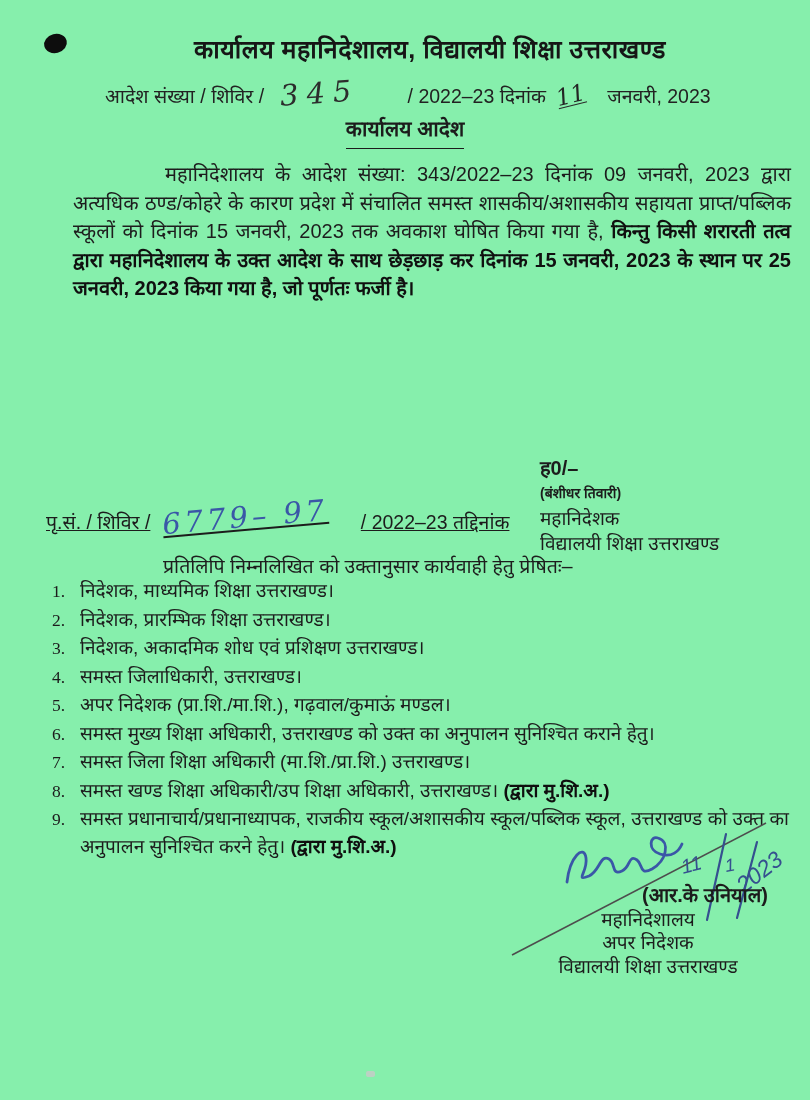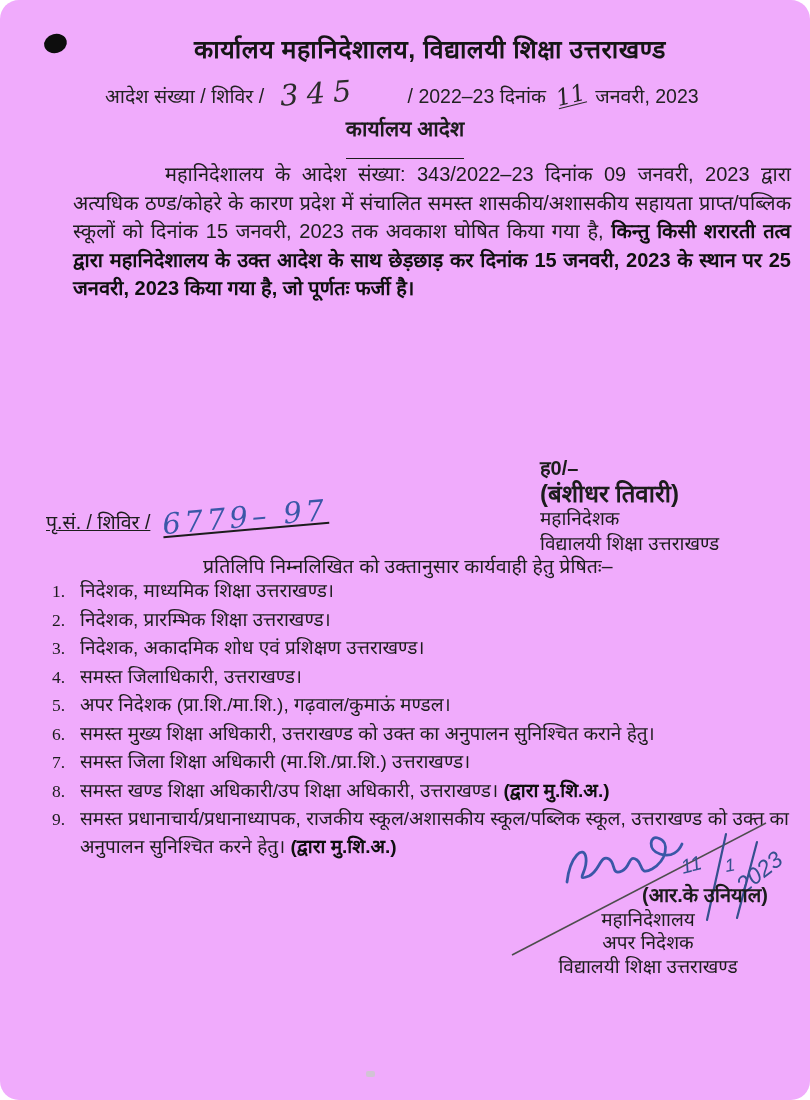--- a/index.html
+++ b/index.html
@@ -2,63 +2,63 @@
 <html lang="hi"><head>
 <meta charset="utf-8">
 <style>
   * { margin:0; padding:0; box-sizing:border-box; }
   html,body { width:810px; height:1100px; }
   body {
     font-family: "Liberation Sans","DejaVu Sans",sans-serif;
     background:#ffffff; color:#1c1c1c;
     position:relative; overflow:hidden;
   }
-  .page { position:absolute; inset:0; background:#f0abfc;border-radius:19px; }
+  .page { position:absolute; inset:0; background:#86efac; }
 
   
   .punch-dot { position:absolute; left:44px; top:34px; width:23px; height:19px;
     background:#0d0d0d; border-radius:50%; transform:rotate(-14deg); }
 
   
   .doc-title { position:absolute; top:31px; left:120px; width:620px;
     text-align:center; font-size:25px; font-weight:bold; letter-spacing:.5px; color:#161616; }
   .order-line { position:absolute; top:82px; left:105px; width:625px;
     display:flex; align-items:baseline; font-size:19.5px; color:#222; }
   .hw { font-family:"DejaVu Serif","Liberation Serif",serif; font-style:italic; }
   .hw-345 { font-size:29px; letter-spacing:8px; color:#2c2c2c;
     transform:rotate(-4deg); margin:-8px 0 0 16px; display:inline-block; }
   .order-mid { margin-left:48px; }
   .hw-day { font-size:23px; color:#242424; transform:rotate(-14deg);
     display:inline-block; margin:-4px 6px 0 10px; border-bottom:1px solid #2a2a2a; line-height:20px;}
-  .order-suffix { margin-left:4px; }
+  .order-suffix { margin-left:16px; }
   .doc-subject { position:absolute; top:114px; left:0; width:810px; text-align:center;
     font-size:21px; font-weight:bold; }
-  .doc-subject span { border-bottom:1.5px solid #1c1c1c; padding-bottom:18px; }
+  .doc-subject span { border-bottom:1.5px solid #1c1c1c; padding-bottom:8px; }
 
   
   .para { position:absolute; left:73px; width:718px; font-size:20px;
     line-height:28.5px; text-align:justify; color:#1d1d1d; }
   .para-1 { top:148px; text-indent:92px;margin-top:12px; }
   .para-2 { top:318px; text-indent:92px; }
   .para b { color:#101010; }
 
   
   .sig1 { position:absolute; top:456px; left:540px; width:235px; 
     font-size:19px; line-height:25px; }
   .sig1 .sd { font-size:20px; font-weight:600; }
-  .sig1 .name { font-size:24px; font-weight:bold; }
+  .sig1 .name { font-size:14px; font-weight:bold; }
 
   
   .ref-line { position:absolute; top:508px; left:46px; display:flex; align-items:center;
     font-size:19.5px;text-decoration:underline; }
   .hw-ref { font-size:29px; letter-spacing:4px; color:#3a57a7;
     transform:rotate(-5deg); display:inline-block; margin:-10px 10px 0 12px; }
   .ref-suffix { margin-left:22px; }
 
-  .copy-line { position:absolute; top:552px; left:163px; font-size:19.5px; color:#1d1d1d;margin-left:40px; }
+  .copy-line { position:absolute; top:552px; left:163px; font-size:19.5px; color:#1d1d1d; }
 
   
   .copy-list { position:absolute; top:577px; left:52px; width:737px; }
   .copy-item { display:flex; align-items:flex-start; font-size:19px; line-height:27.5px; }
   .copy-item .num { width:28px; flex:0 0 28px; font-family:"Liberation Serif","DejaVu Serif",serif;
     font-size:17.5px; padding-top:1px; }
   .copy-item .txt { flex:1; text-align:justify; }
   .copy-item .txt b { color:#0f0f0f; }
 
   
@@ -97,20 +97,21 @@
   <div class="sig1">
     <div class="sd">ह0/–</div>
     <div class="name">(बंशीधर तिवारी)</div>
     <div>महानिदेशक</div>
     <div>विद्यालयी शिक्षा उत्तराखण्ड</div>
   </div>
 
   <div class="ref-line">
     <span>पृ.सं. / शिविर /</span>
     <span class="hw hw-ref">6779– 97</span>
+    <span class="ref-suffix">/ 2022–23 तद्दिनांक</span>
   </div>
 
   <div class="copy-line">प्रतिलिपि निम्नलिखित को उक्तानुसार कार्यवाही हेतु प्रेषितः–</div>
 
   <div class="copy-list">
     <div class="copy-item">
       <span class="num">1.</span>
       <span class="txt"><span>निदेशक, माध्यमिक शिक्षा उत्तराखण्ड।</span><b></b></span>
     </div>
     <div class="copy-item">

